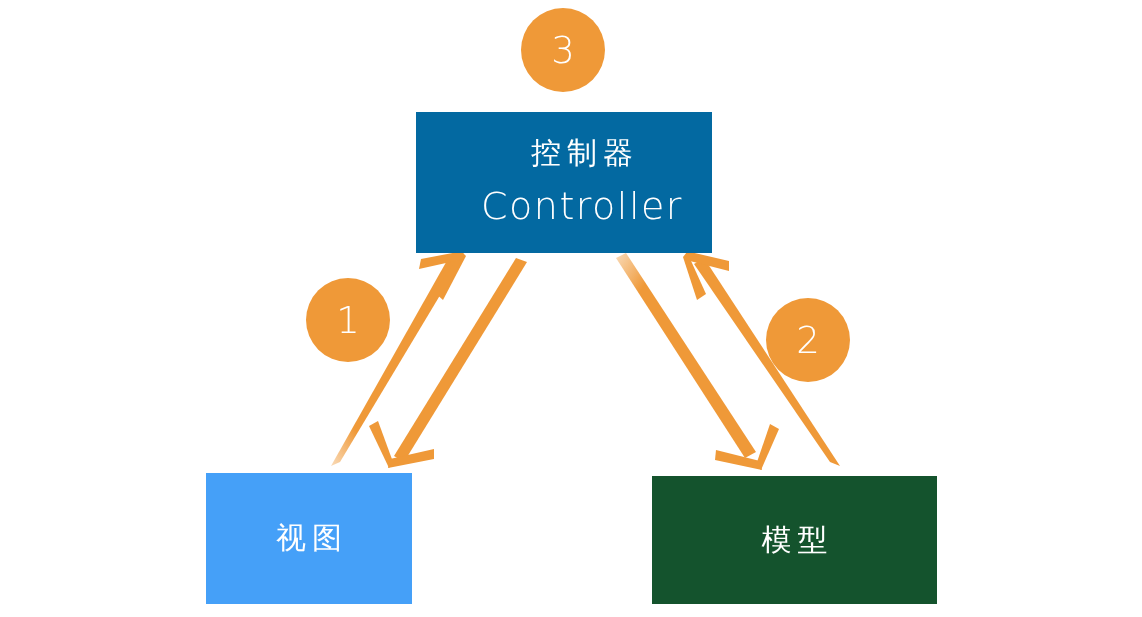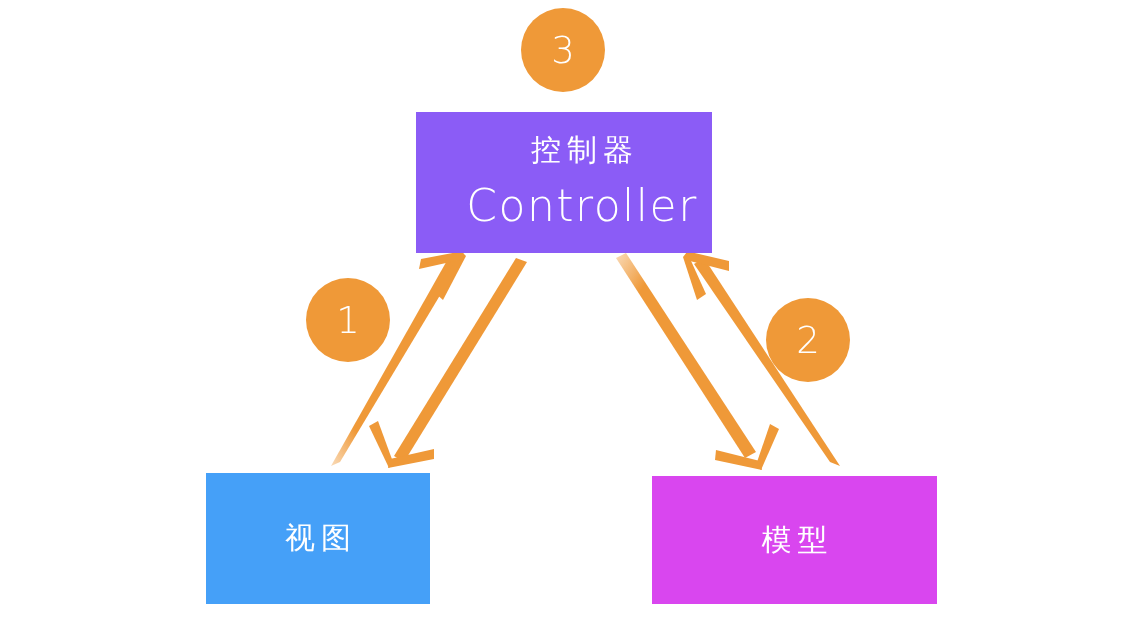--- a/index.html
+++ b/index.html
@@ -38,48 +38,48 @@
     text-align: center;
   }
   .node .cn {
     font-size: 30px;
     letter-spacing: 6px;
     line-height: 1.15;
     font-weight: 400;
     text-indent: 6px;
   }
   .node .en {
-    font-size: 44px;
+    font-size: 38px;
     letter-spacing: 1.5px;
     line-height: 1.15;
     font-weight: 300;
     margin-top: 14px;
   }
 
   #node-controller {
     left: 416px;
     top: 112px;
     width: 296px;
     height: 141px;
-    background: #8b5cf6;
+    background: #0369a1;
     padding-left: 36px;
   }
   #node-view {
     left: 206px;
     top: 473px;
-    width: 224px;
+    width: 206px;
     height: 131px;
     background: #45a0f8;
   }
   #node-model {
     left: 652px;
     top: 476px;
     width: 285px;
     height: 128px;
-    background: #d946ef;
+    background: #14532d;
   }
 
   
   .badge {
     position: absolute;
     width: 84px;
     height: 84px;
     border-radius: 50%;
     background: #ef9938;
     color: #ffffff;

